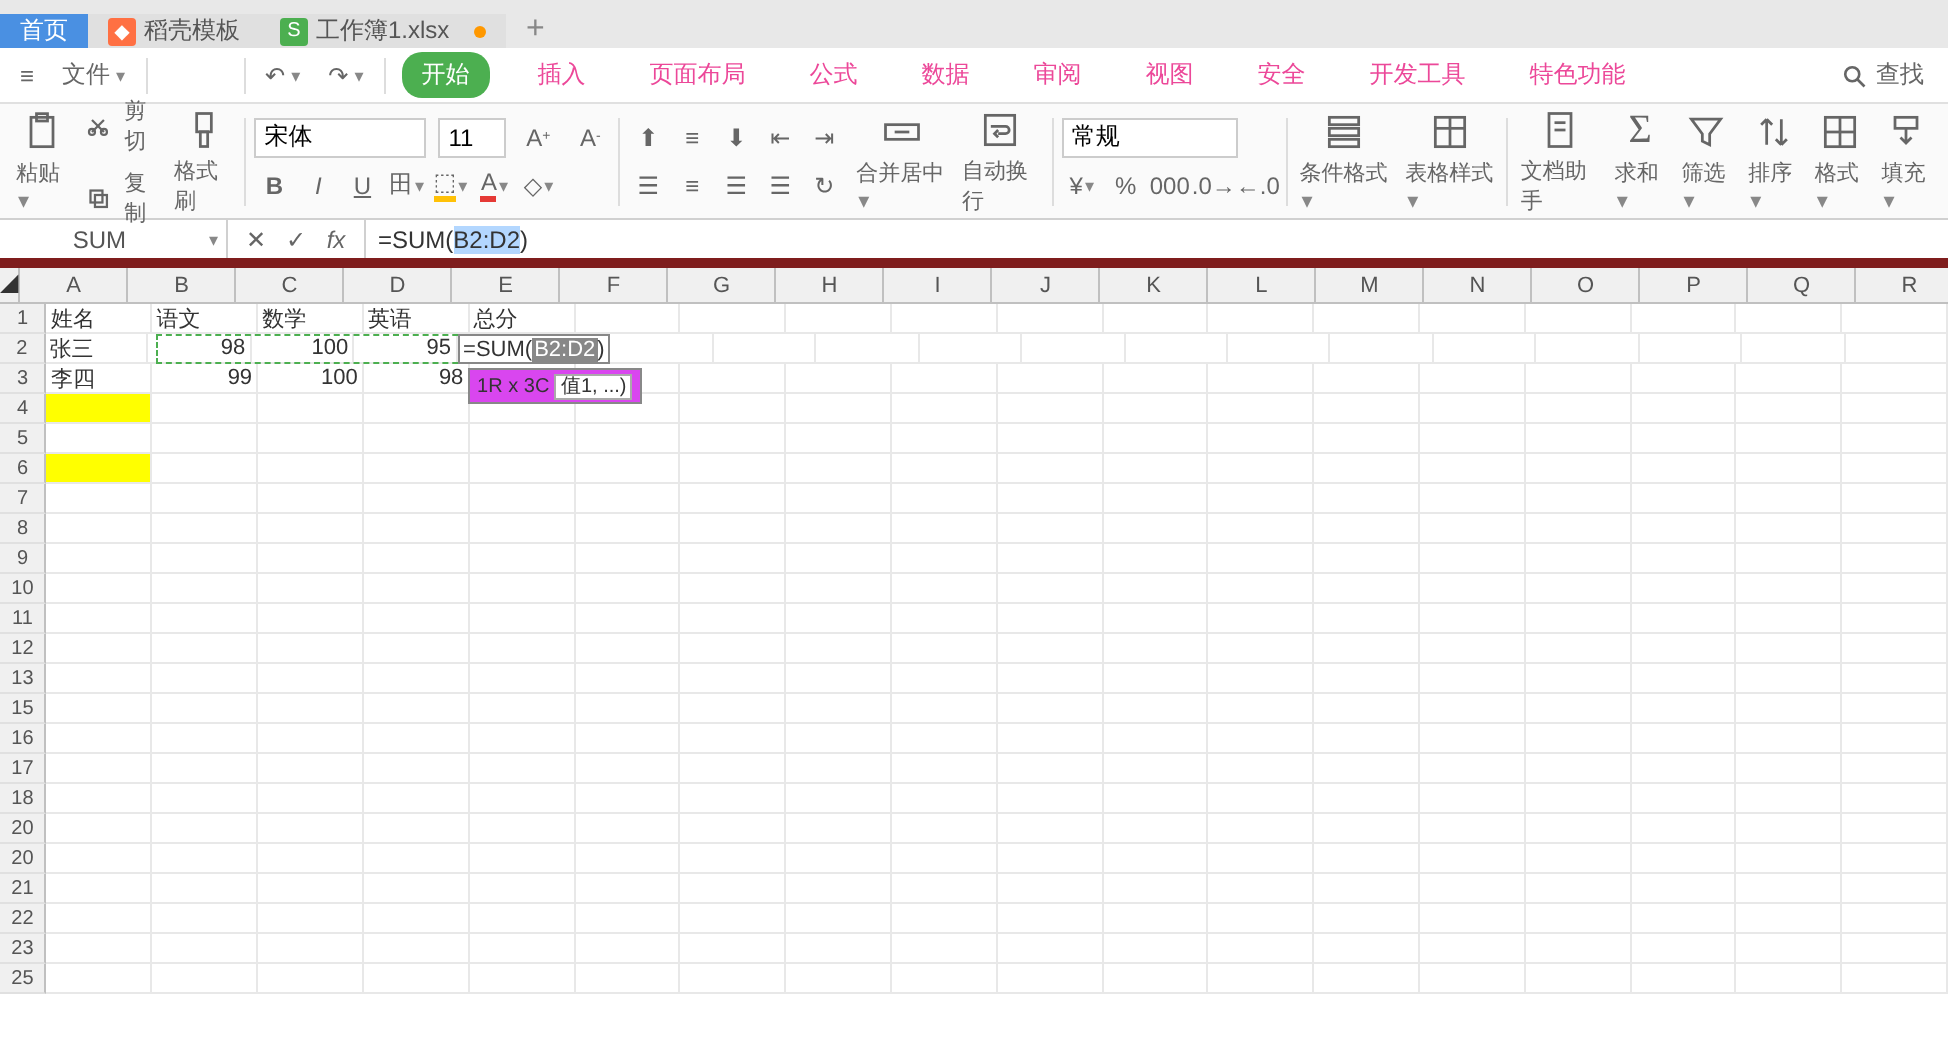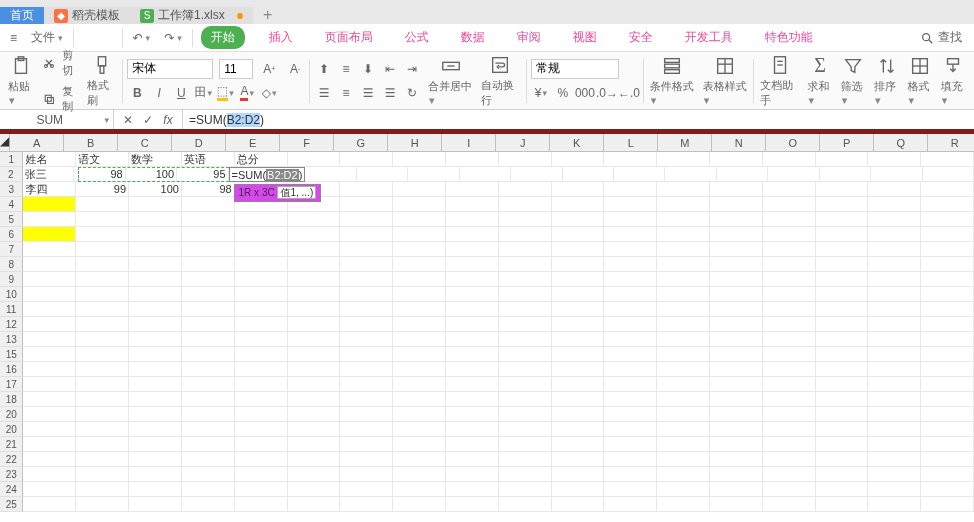--- a/index.html
+++ b/index.html
@@ -807,41 +807,20 @@
         <div class="cell"></div>
         <div class="cell"></div>
         <div class="cell"></div>
         <div class="cell"></div>
         <div class="cell"></div>
         <div class="cell"></div>
         <div class="cell"></div>
         <div class="cell"></div>
       </div>
       <div class="body-row">
-        <div class="row-h">24</div>
-        <div class="cell"></div>
-        <div class="cell"></div>
-        <div class="cell"></div>
-        <div class="cell"></div>
-        <div class="cell"></div>
-        <div class="cell"></div>
-        <div class="cell"></div>
-        <div class="cell"></div>
-        <div class="cell"></div>
-        <div class="cell"></div>
-        <div class="cell"></div>
-        <div class="cell"></div>
-        <div class="cell"></div>
-        <div class="cell"></div>
-        <div class="cell"></div>
-        <div class="cell"></div>
-        <div class="cell"></div>
-        <div class="cell"></div>
-      </div>
-      <div class="body-row">
         <div class="row-h">25</div>
         <div class="cell"></div>
         <div class="cell"></div>
         <div class="cell"></div>
         <div class="cell"></div>
         <div class="cell"></div>
         <div class="cell"></div>
         <div class="cell"></div>
         <div class="cell"></div>
         <div class="cell"></div>

